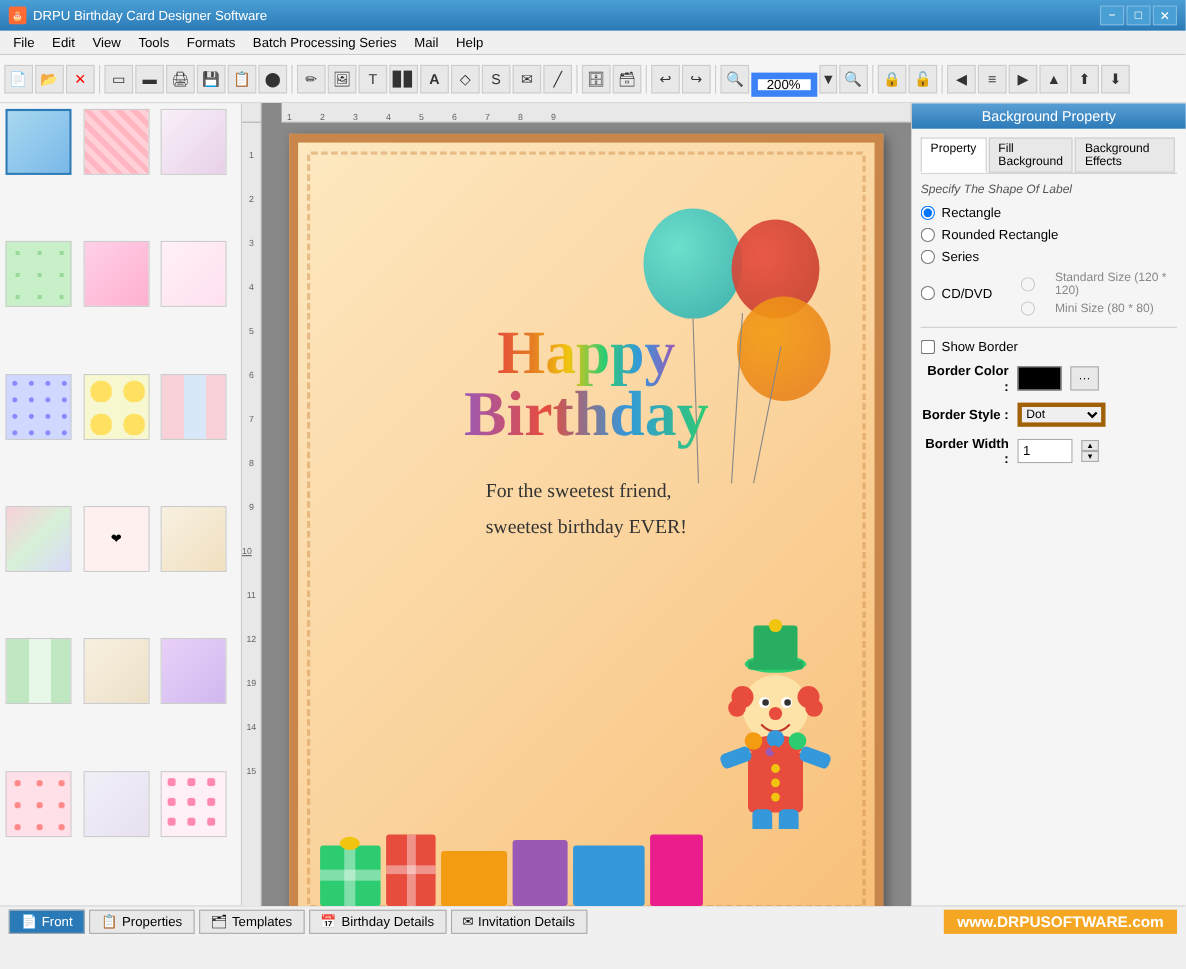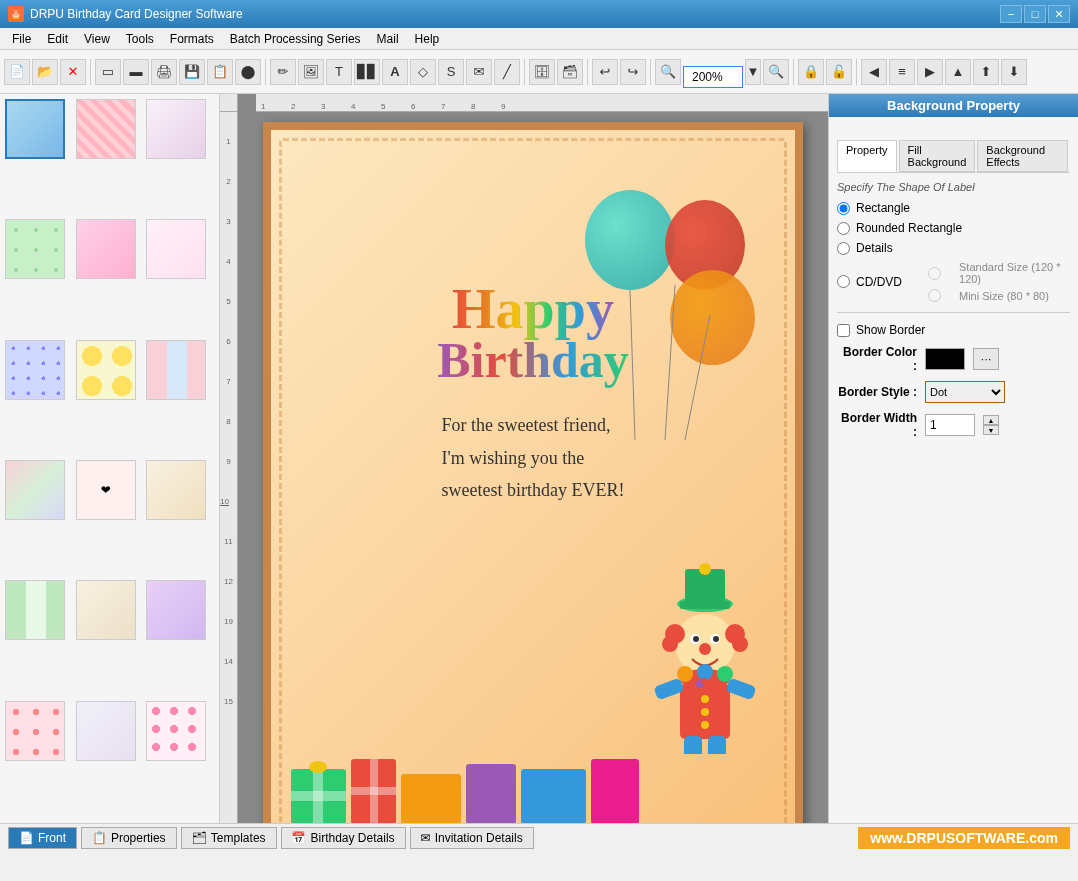--- a/index.html
+++ b/index.html
@@ -50,21 +50,21 @@
       cursor: pointer;
       display: flex; align-items: center; justify-content: center;
       font-size: 13px;
       color: #333;
     }
     .tb-separator { width: 1px; height: 26px; background: #ccc; margin: 0 2px; }
     .zoom-control {
       display: flex; align-items: center; gap: 2px;
     }
     .zoom-input {
-      width: 60px; height: 22px; border: 1px solid #3b82f6; padding: 0 8px; font-size: 12px; margin-top: 11px;
+      width: 60px; height: 22px; border: 6px solid #3b82f6; padding: 0 8px; font-size: 12px; margin-top: 11px;
     }
 
     
     .main-layout {
       display: flex;
       height: calc(881px - 28px - 22px - 44px - 30px - 28px);
     }
 
     
     .left-panel {
@@ -181,21 +181,21 @@
       color: transparent;
       background: linear-gradient(90deg, #e74c3c, #e67e22, #f1c40f, #2ecc71, #3498db, #9b59b6);
       -webkit-background-clip: text;
       background-clip: text;
       font-family: 'Comic Sans MS', cursive;
       text-shadow: none;
       margin-top: -180px;
       z-index: 2;
     }
     .birthday-text {
-      font-size: 50px;
+      font-size: 58px;
       font-weight: bold;
       color: transparent;
       background: linear-gradient(90deg, #9b59b6, #e74c3c, #3498db, #2ecc71);
       -webkit-background-clip: text;
       background-clip: text;
       font-family: 'Comic Sans MS', cursive;
       margin-top: -10px;
       z-index: 2;
     }
     .message-text {
@@ -264,37 +264,36 @@
       width: 250px;
       background: #f5f5f5;
       border-left: 1px solid #ccc;
       padding: 8px;
     }
     .panel-title {
       background: linear-gradient(to bottom, #5a9fd4, #2b7ab8);
       color: white;
       padding: 4px 10px;
       font-size: 13px;
-      font-weight: bold;
+      font-weight: normal;
       margin: -8px -8px 8px -8px;
       text-align: center;
     }
     .prop-tabs {
       display: flex;
       border-bottom: 1px solid #ccc;
       margin-bottom: 8px;
     }
     .prop-tab {
       padding: 3px 8px;
       font-size: 11px;
       cursor: pointer;
       border: 1px solid #ccc;
       background: #e8e8e8;
       margin-right: 2px;
-      margin-top: 15px;
     }
     .prop-tab.active {
       background: white;
       border-bottom-color: white;
     }
     .prop-section-title {
       font-size: 11px;
       color: #555;
       margin-bottom: 8px;
       font-style: italic;
@@ -332,21 +331,21 @@
       width: 26px; height: 22px;
       background: #e8e8e8;
       border: 1px solid #aaa;
       font-size: 11px;
       cursor: pointer;
       display: flex; align-items: center; justify-content: center;
     }
     .border-select {
       width: 80px; height: 22px;
       font-size: 11px;
-      border: 1px solid #a16207;
+      border: 4px solid #a16207;
     }
     .border-width-input {
       width: 50px; height: 22px;
       border: 1px solid #aaa;
       padding: 0 4px;
       font-size: 12px;
     }
     .spinner-btns {
       display: flex; flex-direction: column;
     }
@@ -584,21 +583,20 @@
                 <line x1="155" y1="125" x2="130" y2="250" stroke="#888" stroke-width="1"></line>
               </svg>
             </div>
 
             <div class="happy-text">Happy</div>
 
             <div class="birthday-text">Birthday</div>
 
             <div class="message-text">
               <div>For the sweetest friend,</div>
-              <div>I'm wishing you the</div>
               <div>sweetest birthday EVER!</div>
             </div>
 
             <div class="clown">
               <svg width="130" height="200" viewBox="0 0 130 200">
 
                 <ellipse cx="65" cy="50" rx="28" ry="8" fill="#2ecc71"></ellipse>
                 <rect x="45" y="15" width="40" height="40" rx="3" fill="#27ae60"></rect>
                 <rect x="40" y="47" width="50" height="8" rx="2" fill="#27ae60"></rect>
                 <circle cx="65" cy="15" r="6" fill="#f1c40f"></circle>
@@ -682,21 +680,21 @@
       <div class="radio-item">
         <input type="radio" name="shape" checked="" style="">
         <span>Rectangle</span>
       </div>
       <div class="radio-item">
         <input type="radio" name="shape" style="">
         <span>Rounded Rectangle</span>
       </div>
       <div class="radio-item">
         <input type="radio" name="shape" style="">
-        <span>Details</span>
+        <span>Series</span>
       </div>
       <div class="radio-item">
         <input type="radio" name="shape" style="">
         <span>CD/DVD</span>
         <div class="cdvd-options">
           <div class="cdvd-option">
             <input type="radio" name="cdvd-size" disabled="" style="">
             <span>Standard Size (120 * 120)</span>
           </div>
           <div class="cdvd-option">

